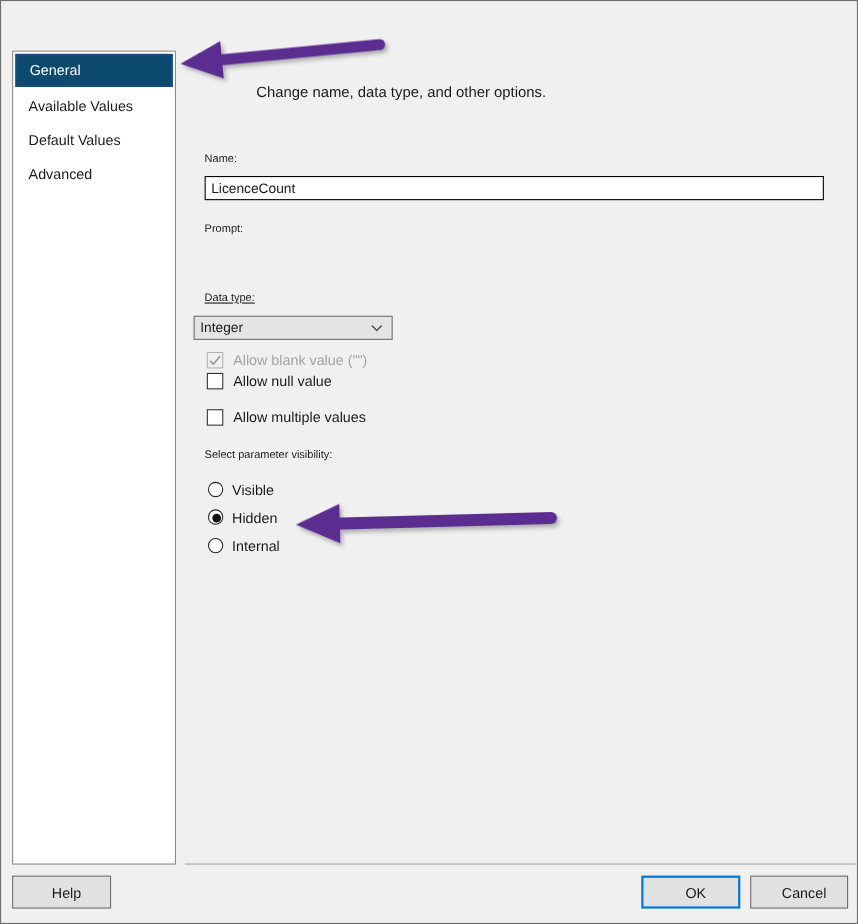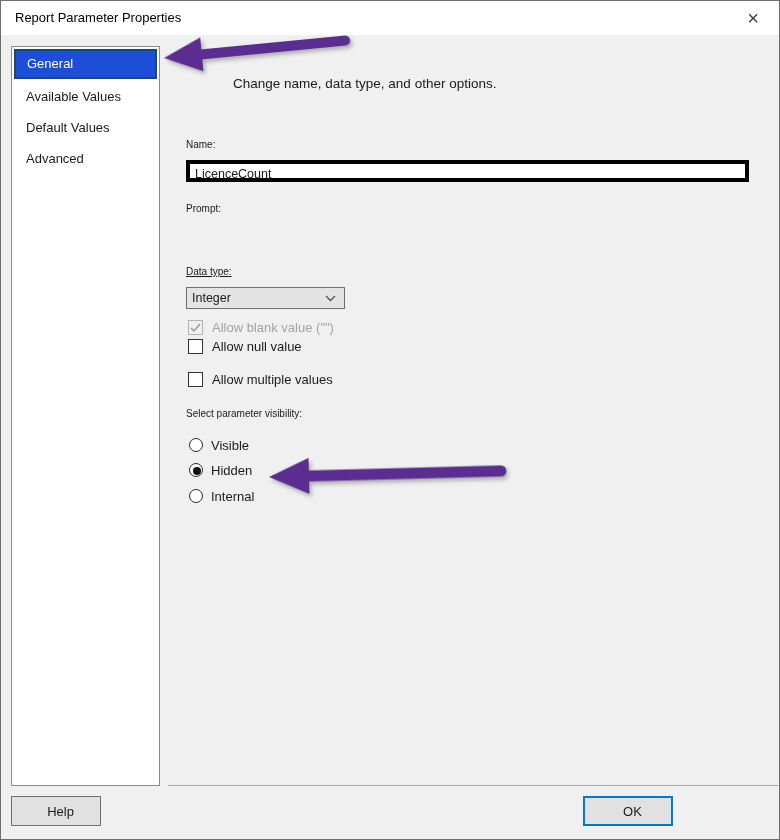--- a/index.html
+++ b/index.html
@@ -34,36 +34,36 @@
   .sidebar {
     position:absolute; left:10px; top:45px; width:149px; height:740px;
     background:#ffffff; border:1px solid #8c8c8c;
   }
   .side-item {
     height:31px; line-height:31px; padding-left:14px;
     font-size:13px; color:#1b1b1b; cursor:default;
   }
   .side-item.selected {
     margin:2px; height:30px; padding-left:11px;
-    background:#1d4ed8; border:2px solid #18497d;
+    background:#0c4a6e; border:2px solid #18497d;
     color:#ffffff; line-height:26px;
   }
   
   .heading {
     position:absolute; left:185px; top:75px;
     font-size:13.5px; color:#1a1a1a;margin-left:47px;
   }
   .fld-label { position:absolute; left:185px; font-size:10px; color:#1a1a1a; }
   .txt-input {
     position:absolute; left:185px; width:563px; height:22px;
-    background:#ffffff; border:4px solid #000000;
+    background:#ffffff; border:1px solid #000000;
     font-size:12.5px; color:#1a1a1a; line-height:20px; padding-left:5px;
   }
   .dropdown {
-    position:absolute; left:185px; top:286px; width:159px; height:22px;
+    position:absolute; left:175px; top:286px; width:181px; height:22px;
     background:#e4e4e4; border:1px solid #707070;
     font-size:12.5px; color:#1a1a1a; line-height:20px; padding-left:5px;
     display:flex; align-items:center; cursor:default;
   }
   .dropdown .dd-text { flex:1; }
   .dropdown .chev { margin-right:8px; display:flex; }
   
   .chk-row {
     position:absolute; left:187px; height:16px;
     display:flex; align-items:center; cursor:default;
@@ -109,24 +109,20 @@
   .arrow-svg { position:absolute; overflow:visible; }
   .arrow-svg svg { filter: drop-shadow(2px 3px 2px rgba(0,0,0,0.28)); }
   .arrow-1 { left:161px; top:37px; transform:rotate(-5.5deg); transform-origin:2px 20px; }
   .arrow-2 { left:266px; top:456px; transform:rotate(-1.5deg); transform-origin:2px 20px; }
 </style>
 </head>
 <body>
 
 <div class="dialog">
 
-  <div class="titlebar">
-    <span class="title-text">Report Parameter Properties</span>
-    <span class="close-btn">×</span>
-  </div>
 
   <div class="sidebar">
     <div class="side-item selected">General</div>
     <div class="side-item">Available Values</div>
     <div class="side-item">Default Values</div>
     <div class="side-item">Advanced</div>
   </div>
 
   <div class="heading">Change name, data type, and other options.</div>
 
@@ -185,14 +181,15 @@
   <div class="arrow-svg arrow-2">
     <svg width="242" height="40" viewBox="0 0 242 40">
       <line x1="38" y1="20" x2="234" y2="20" stroke="#5c2d91" stroke-width="11" stroke-linecap="round"></line>
       <polygon points="2,20 42,2 42,38" fill="#5c2d91"></polygon>
     </svg>
   </div>
 
   <div class="separator"></div>
   <div class="btn btn-help">Help</div>
   <div class="btn btn-ok default">OK</div>
+  <div class="btn btn-cancel">Cancel</div>
 
 </div>
 
 </body></html>

